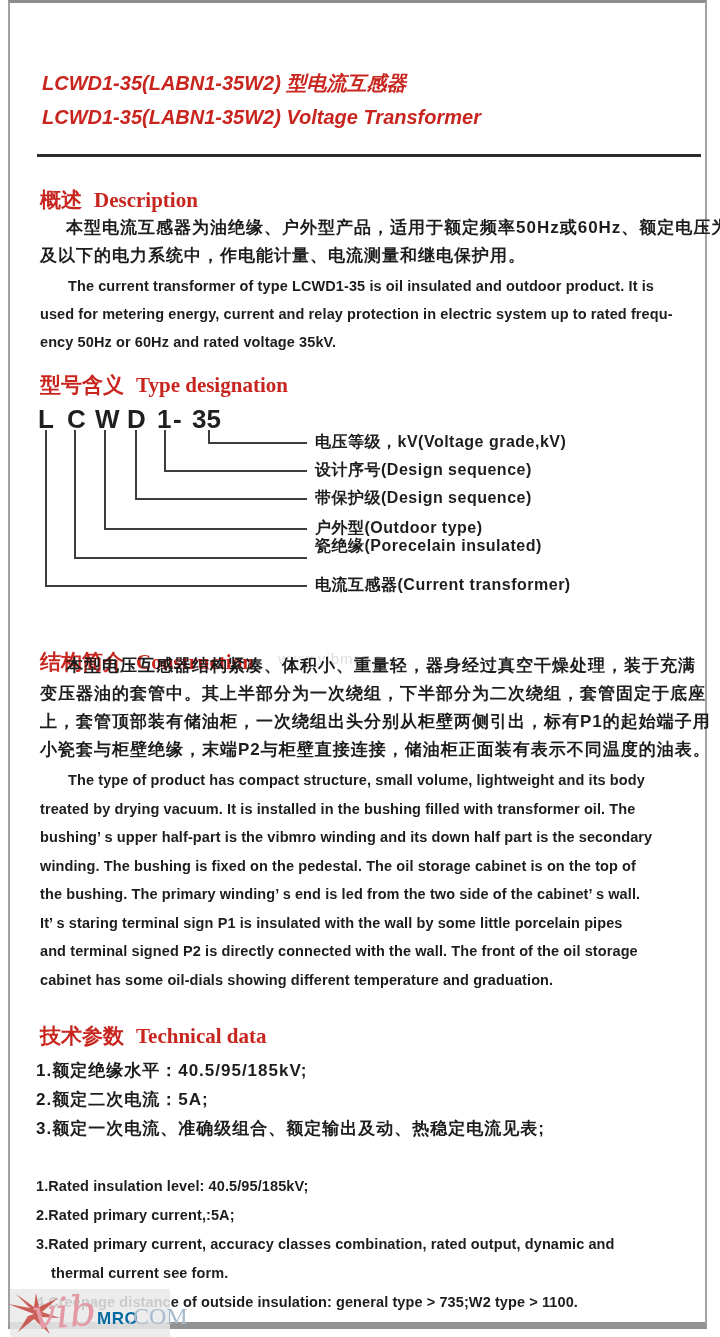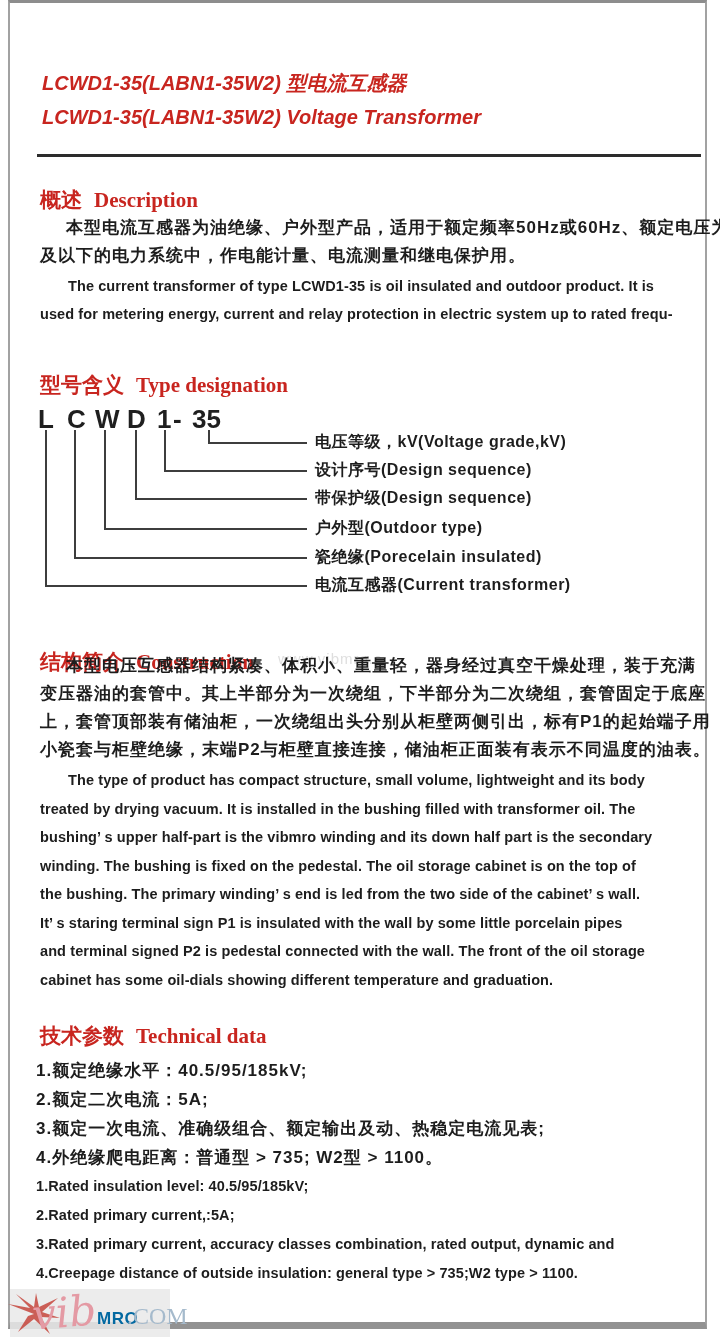--- a/index.html
+++ b/index.html
@@ -61,20 +61,21 @@
 <div class="h2" style="top:186px;">
   <span>概述</span><span class="en">Description</span>
 </div>
 <div class="para cnp lh28" style="top:214px;">
   <div class="ln ind-cn">本型电流互感器为油绝缘、户外型产品，适用于额定频率50Hz或60Hz、额定电压为35kV</div>
   <div class="ln">及以下的电力系统中，作电能计量、电流测量和继电保护用。</div>
 </div>
 <div class="para enp lh28" style="top:272px;">
   <div class="ln ind-en">The current transformer of type LCWD1-35 is oil insulated and outdoor product. It is</div>
   <div class="ln">used for metering energy, current and relay protection in electric system up to rated frequ-</div>
+  <div class="ln">ency 50Hz or 60Hz and rated voltage 35kV.</div>
 </div>
 
 <div class="h2" style="top:371px;">
   <span>型号含义</span><span class="en">Type designation</span>
 </div>
 
 <span class="codechar" style="left:38px;">L</span>
 <span class="codechar" style="left:67px;">C</span>
 <span class="codechar" style="left:95px;">W</span>
 <span class="codechar" style="left:127px;">D</span>
@@ -93,57 +94,57 @@
 <div class="dline" style="left:164px;top:470px;width:143px;height:2px;"></div>
 <div class="dline" style="left:135px;top:498px;width:172px;height:2px;"></div>
 <div class="dline" style="left:104px;top:528px;width:203px;height:2px;"></div>
 <div class="dline" style="left:74px;top:557px;width:233px;height:2px;"></div>
 <div class="dline" style="left:45px;top:585px;width:262px;height:2px;"></div>
 
 <div class="dlabel" style="top:432px;">电压等级，kV(Voltage grade,kV)</div>
 <div class="dlabel" style="top:460px;">设计序号(Design sequence)</div>
 <div class="dlabel" style="top:488px;">带保护级(Design sequence)</div>
 <div class="dlabel" style="top:518px;">户外型(Outdoor type)</div>
-<div class="dlabel" style="top:547px;">瓷绝缘(Porecelain insulated)</div>
+<div class="dlabel" style="top:536px;">瓷绝缘(Porecelain insulated)</div>
 <div class="dlabel" style="top:575px;">电流互感器(Current transformer)</div>
 
 <div class="h2" style="top:648px;">
   <span>结构简介</span><span class="en">Construction</span>
 </div>
 <div class="wm-center">www.vibmro.c</div>
 <div class="para cnp lh28" style="top:652px;">
   <div class="ln ind-cn">本型电压互感器结构紧凑、体积小、重量轻，器身经过真空干燥处理，装于充满</div>
   <div class="ln">变压器油的套管中。其上半部分为一次绕组，下半部分为二次绕组，套管固定于底座</div>
   <div class="ln">上，套管顶部装有储油柜，一次绕组出头分别从柜壁两侧引出，标有P1的起始端子用</div>
   <div class="ln">小瓷套与柜壁绝缘，末端P2与柜壁直接连接，储油柜正面装有表示不同温度的油表。</div>
 </div>
 <div class="para enp lh285" style="top:766px;">
   <div class="ln ind-en">The type of product has compact structure, small volume, lightweight and its body</div>
   <div class="ln">treated by drying vacuum. It is installed in the bushing filled with transformer oil. The</div>
   <div class="ln">bushing’ s upper half-part is the vibmro winding and its down half part is the secondary</div>
   <div class="ln">winding. The bushing is fixed on the pedestal. The oil storage cabinet is on the top of</div>
   <div class="ln">the bushing. The primary winding’ s end is led from the two side of the cabinet’ s wall.</div>
   <div class="ln">It’ s staring terminal sign P1 is insulated with the wall by some little porcelain pipes</div>
-  <div class="ln">and terminal signed P2 is pedestal connected with the wall. The front of the oil storage</div>
+  <div class="ln">and terminal signed P2 is directly connected with the wall. The front of the oil storage</div>
   <div class="ln">cabinet has some oil-dials showing different temperature and graduation.</div>
 </div>
 
 <div class="h2" style="top:1022px;">
   <span>技术参数</span><span class="en">Technical data</span>
 </div>
 <div class="para cnp lh29" style="top:1056px;left:36px;">
   <div class="ln">1.额定绝缘水平：40.5/95/185kV;</div>
   <div class="ln">2.额定二次电流：5A;</div>
   <div class="ln">3.额定一次电流、准确级组合、额定输出及动、热稳定电流见表;</div>
-  <div class="ln">4.外绝缘爬电距离：普通型 &gt; 735;  W2型 &gt; 1100。</div>
 </div>
 <div class="para enp lh29" style="top:1172px;left:36px;">
   <div class="ln">1.Rated insulation level: 40.5/95/185kV;</div>
   <div class="ln">2.Rated primary current,:5A;</div>
   <div class="ln">3.Rated primary current, accuracy classes combination, rated output, dynamic and</div>
+  <div class="ln ind-cont">thermal current see form.</div>
   <div class="ln">4.Creepage distance of outside insulation: general type &gt; 735;W2 type &gt; 1100.</div>
 </div>
 
 <div class="wm-box"></div>
 <svg class="wm-star" viewBox="0 0 56 44">
   <path d="M28 22 L2 12 L24 16 L10 2 L28 15 L30 1 L33 15 L52 6 L36 20 L54 26 L35 25 L44 42 L28 27 L12 40 L22 24 Z" fill="#c5453c" opacity="0.85"></path>
 </svg>
 <div class="wm-script">vib</div>
 <div class="wm-mro">MRO</div>
 <div class="wm-com">.COM</div>

